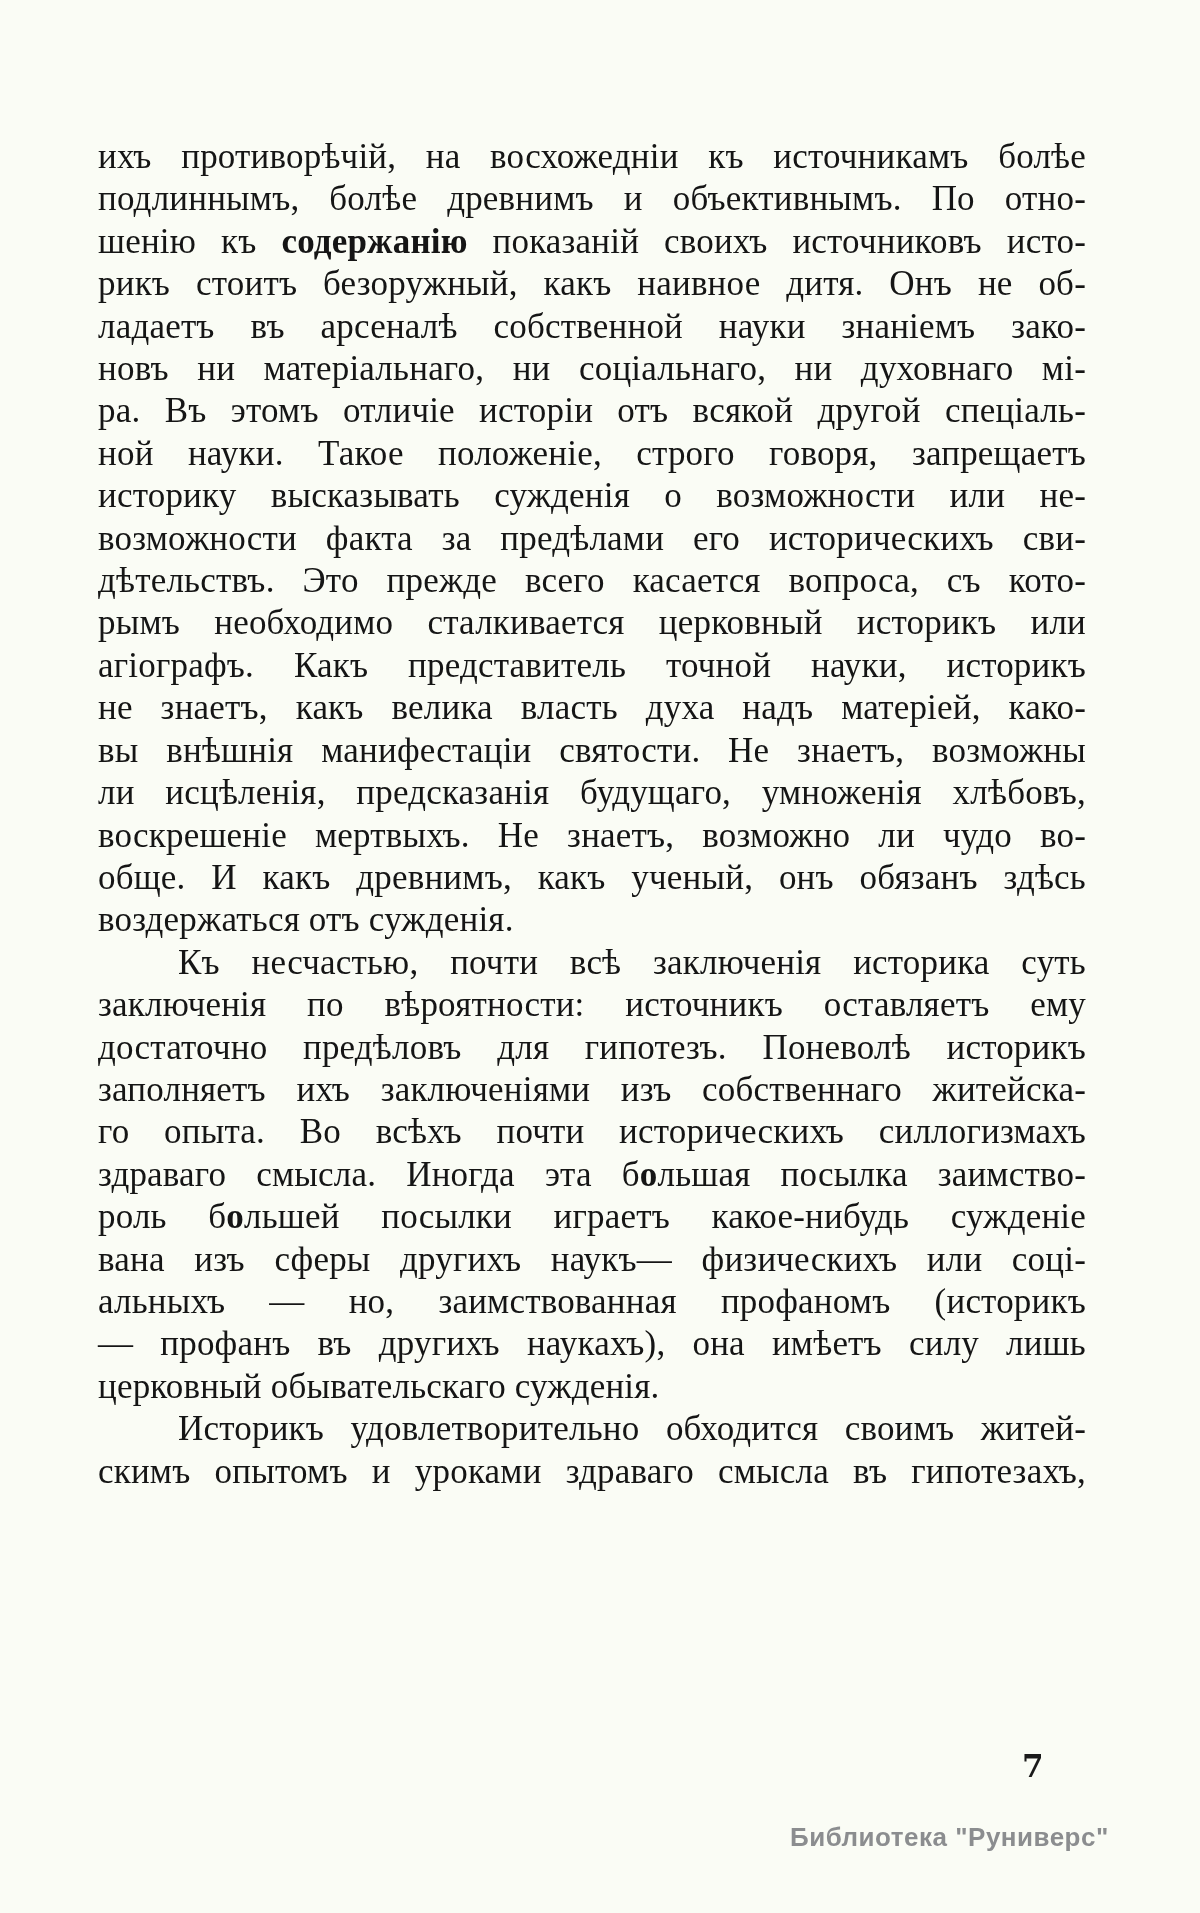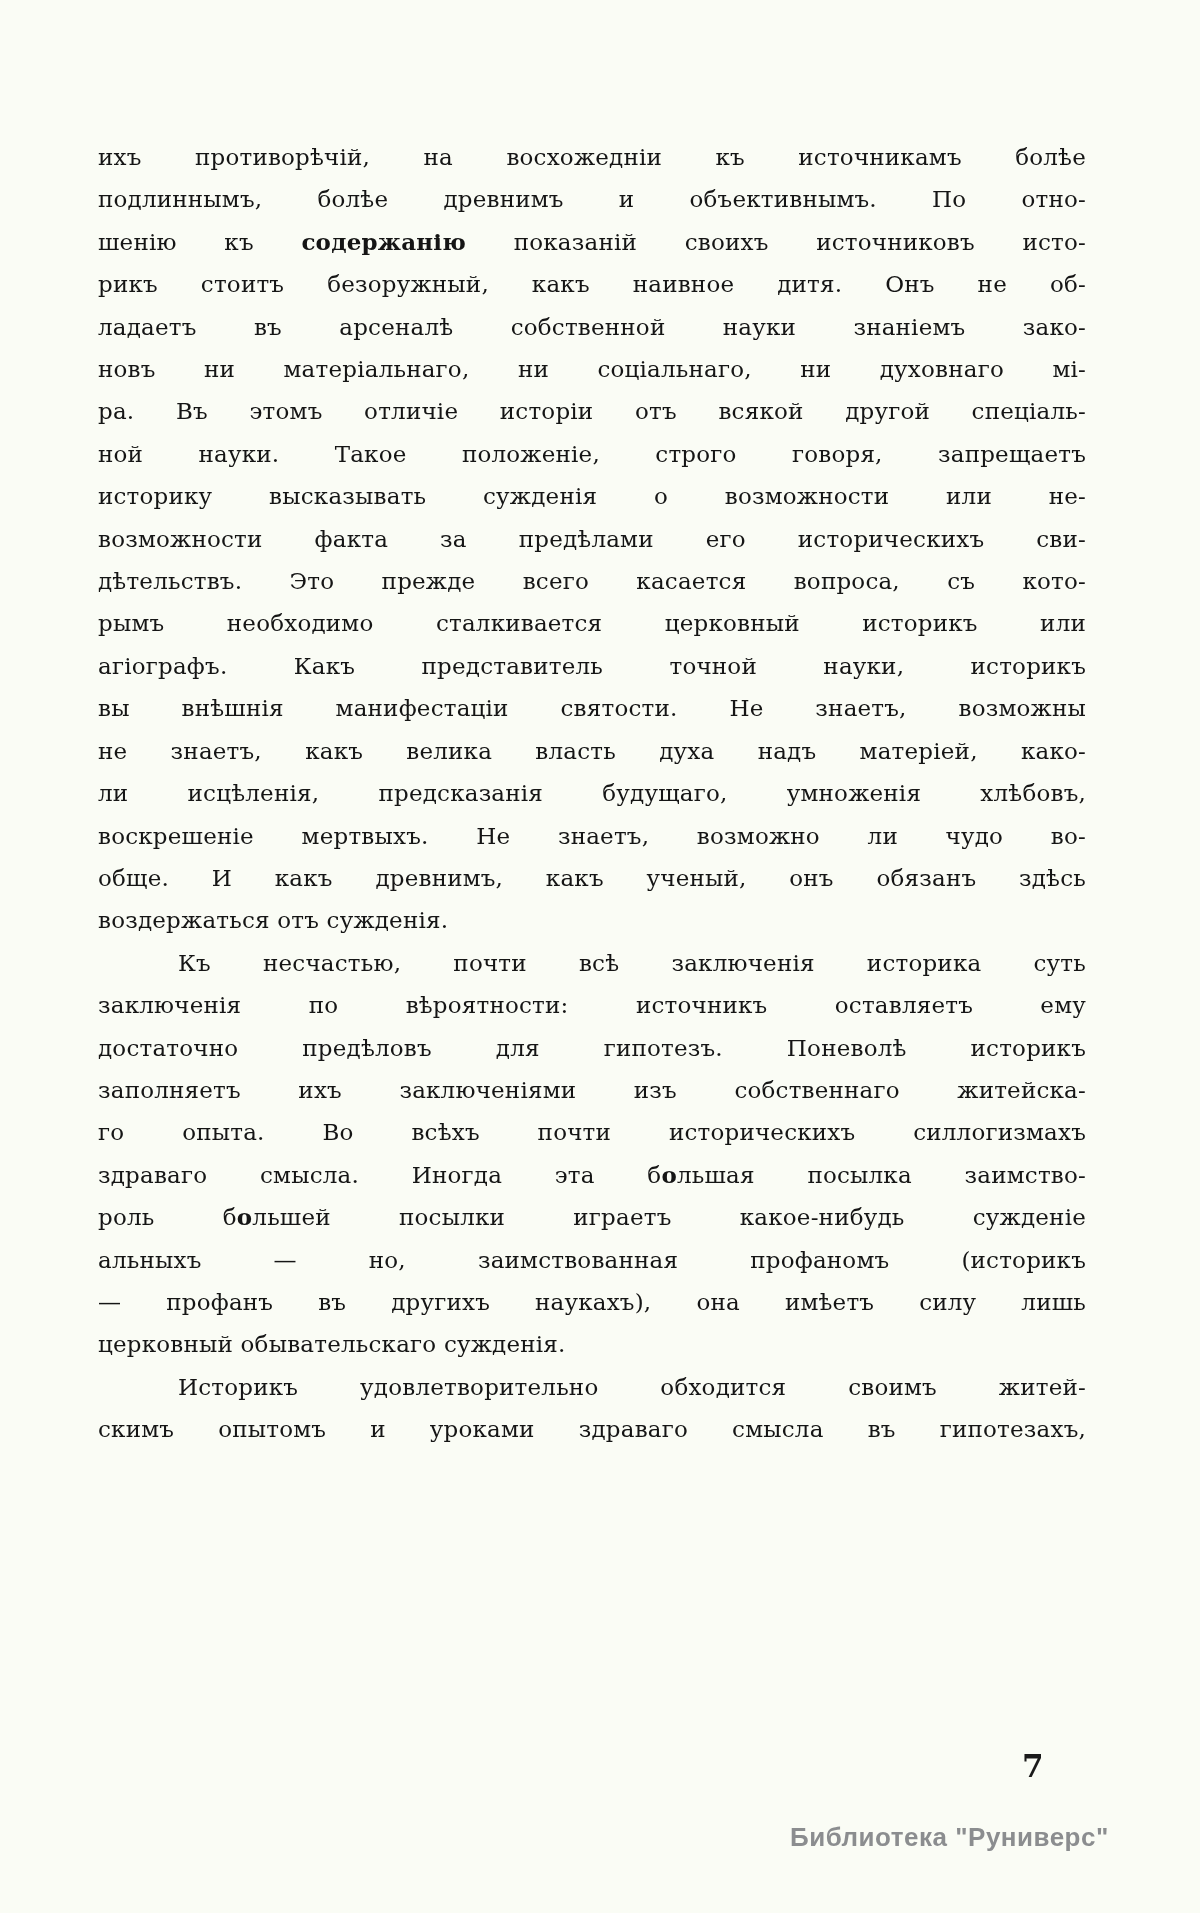--- a/index.html
+++ b/index.html
@@ -20,26 +20,27 @@
     position: absolute;
     left: 98px;
     top: 136px;
     width: 988px;
   }
   .para {
     margin: 0;
     padding: 0;
   }
   .line {
-    font-size: 23px;
+    font-size: 35px;
     line-height: 42.4px;
     text-align: justify;
     text-align-last: justify;
     white-space: normal;
     letter-spacing: 0.2px;
+    font-family: Liberation Serif, serif;
   }
   .line.endline {
     text-align-last: left;
   }
   .line b {
     font-weight: 700;
     margin-top: 19px;
   }
   .page-number {
     position: absolute;
@@ -73,35 +74,36 @@
         <div class="line"><span>рикъ стоитъ безоружный, какъ наивное дитя. Онъ не об-</span></div>
         <div class="line"><span>ладаетъ въ арсеналѣ собственной науки знаніемъ зако-</span></div>
         <div class="line"><span>новъ ни матеріальнаго, ни соціальнаго, ни духовнаго мі-</span></div>
         <div class="line"><span>ра. Въ этомъ отличіе исторіи отъ всякой другой спеціаль-</span></div>
         <div class="line"><span>ной науки. Такое положеніе, строго говоря, запрещаетъ</span></div>
         <div class="line"><span>историку высказывать сужденія о возможности или не-</span></div>
         <div class="line"><span>возможности факта за предѣлами его историческихъ сви-</span></div>
         <div class="line"><span>дѣтельствъ. Это прежде всего касается вопроса, съ кото-</span></div>
         <div class="line"><span>рымъ необходимо сталкивается церковный историкъ или</span></div>
         <div class="line"><span>агіографъ. Какъ представитель точной науки, историкъ</span></div>
+        <div class="line"><span>не знаетъ, какъ велика власть духа надъ матеріей, како-</span></div>
         <div class="line"><span>вы внѣшнія манифестаціи святости. Не знаетъ, возможны</span></div>
-        <div class="line"><span>не знаетъ, какъ велика власть духа надъ матеріей, како-</span></div>
         <div class="line"><span>ли исцѣленія, предсказанія будущаго, умноженія хлѣбовъ,</span></div>
         <div class="line"><span>воскрешеніе мертвыхъ. Не знаетъ, возможно ли чудо во-</span></div>
         <div class="line"><span>обще. И какъ древнимъ, какъ ученый, онъ обязанъ здѣсь</span></div>
         <div class="line endline"><span>воздержаться отъ сужденія.</span></div>
       </div>
       <div class="para">
         <div class="line" style="text-indent: 80px;"><span>Къ несчастью, почти всѣ заключенія историка суть</span></div>
         <div class="line"><span>заключенія по вѣроятности: источникъ оставляетъ ему</span></div>
         <div class="line"><span>достаточно предѣловъ для гипотезъ. Поневолѣ историкъ</span></div>
         <div class="line"><span>заполняетъ ихъ заключеніями изъ собственнаго житейска-</span></div>
         <div class="line"><span>го опыта. Во всѣхъ почти историческихъ силлогизмахъ</span></div>
         <div class="line"><span>здраваго смысла. Иногда эта б</span><b>о</b><span>льшая посылка заимство-</span></div>
         <div class="line"><span>роль б</span><b>о</b><span>льшей посылки играетъ какое-нибудь сужденіе</span></div>
+        <div class="line"><span>вана изъ сферы другихъ наукъ— физическихъ или соці-</span></div>
         <div class="line"><span>альныхъ — но, заимствованная профаномъ (историкъ</span></div>
         <div class="line"><span>— профанъ въ другихъ наукахъ), она имѣетъ силу лишь</span></div>
         <div class="line endline"><span>церковный обывательскаго сужденія.</span></div>
       </div>
       <div class="para">
         <div class="line" style="text-indent: 80px;"><span>Историкъ удовлетворительно обходится своимъ житей-</span></div>
         <div class="line"><span>скимъ опытомъ и уроками здраваго смысла въ гипотезахъ,</span></div>
       </div>
     </div>
   <div class="page-number">7</div>

